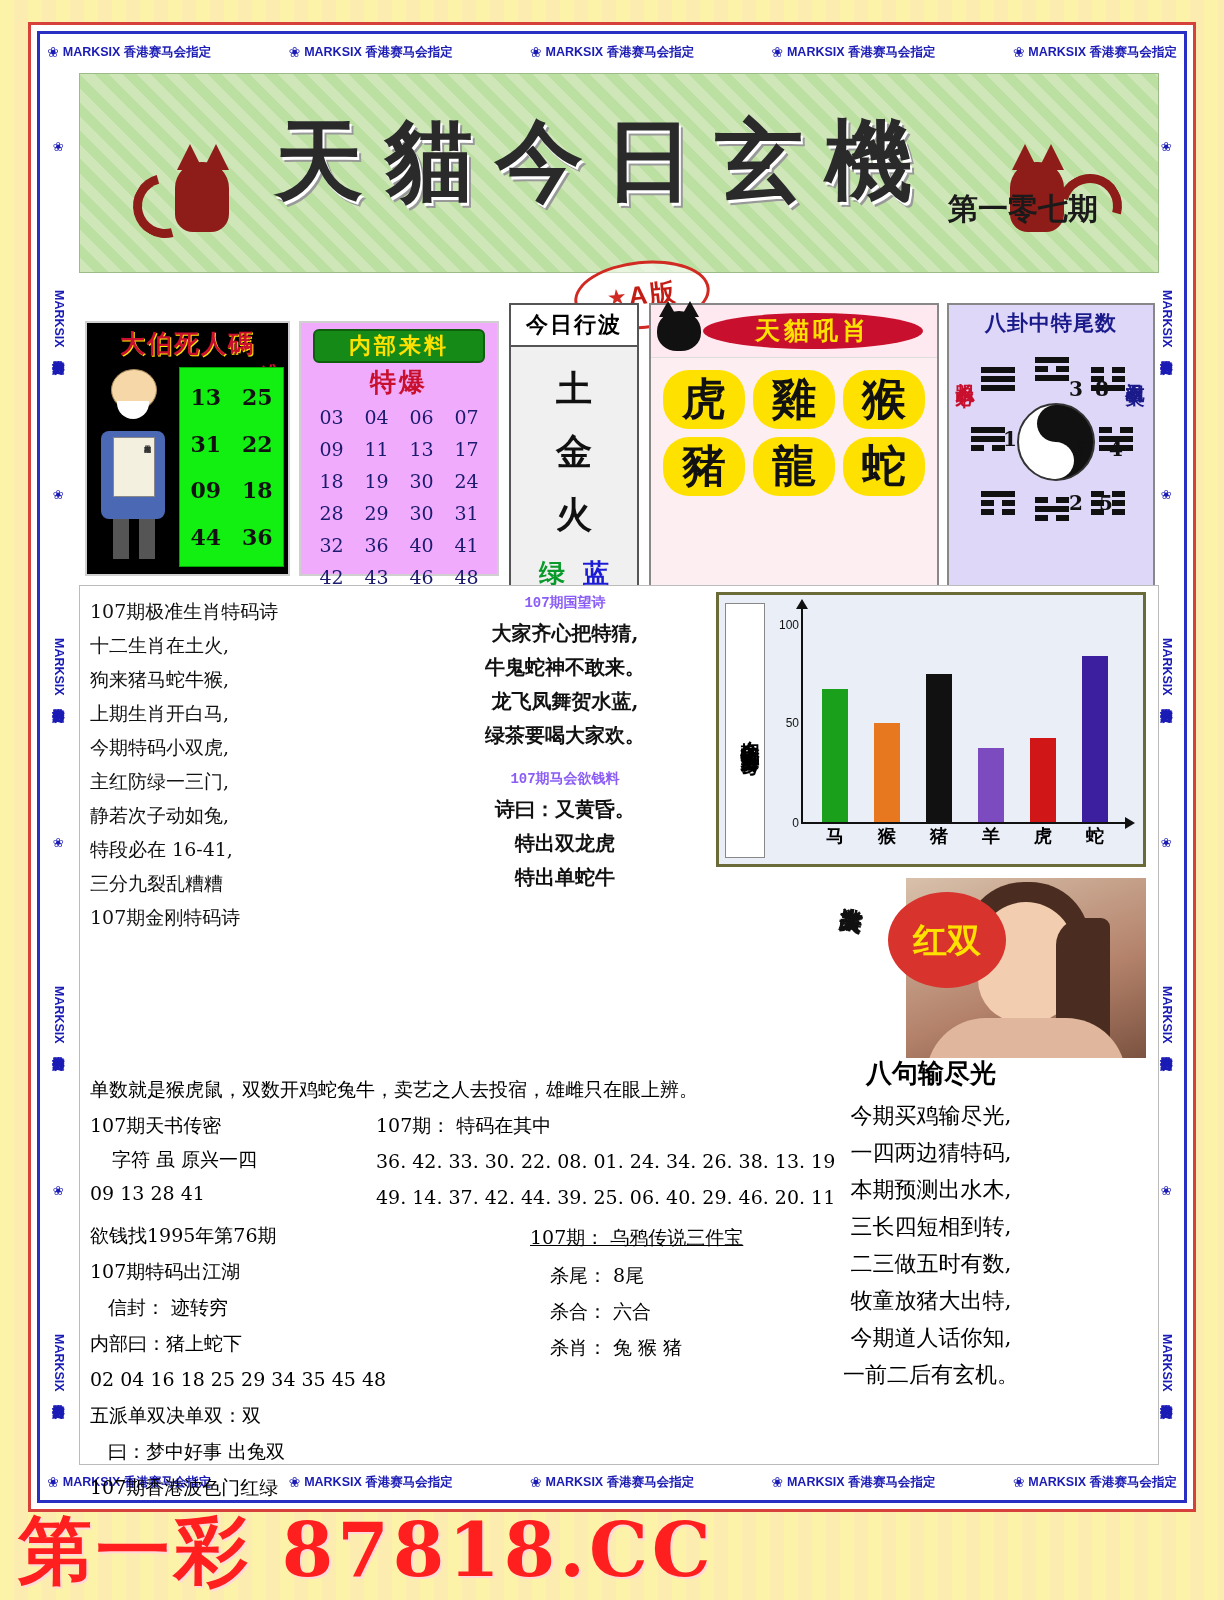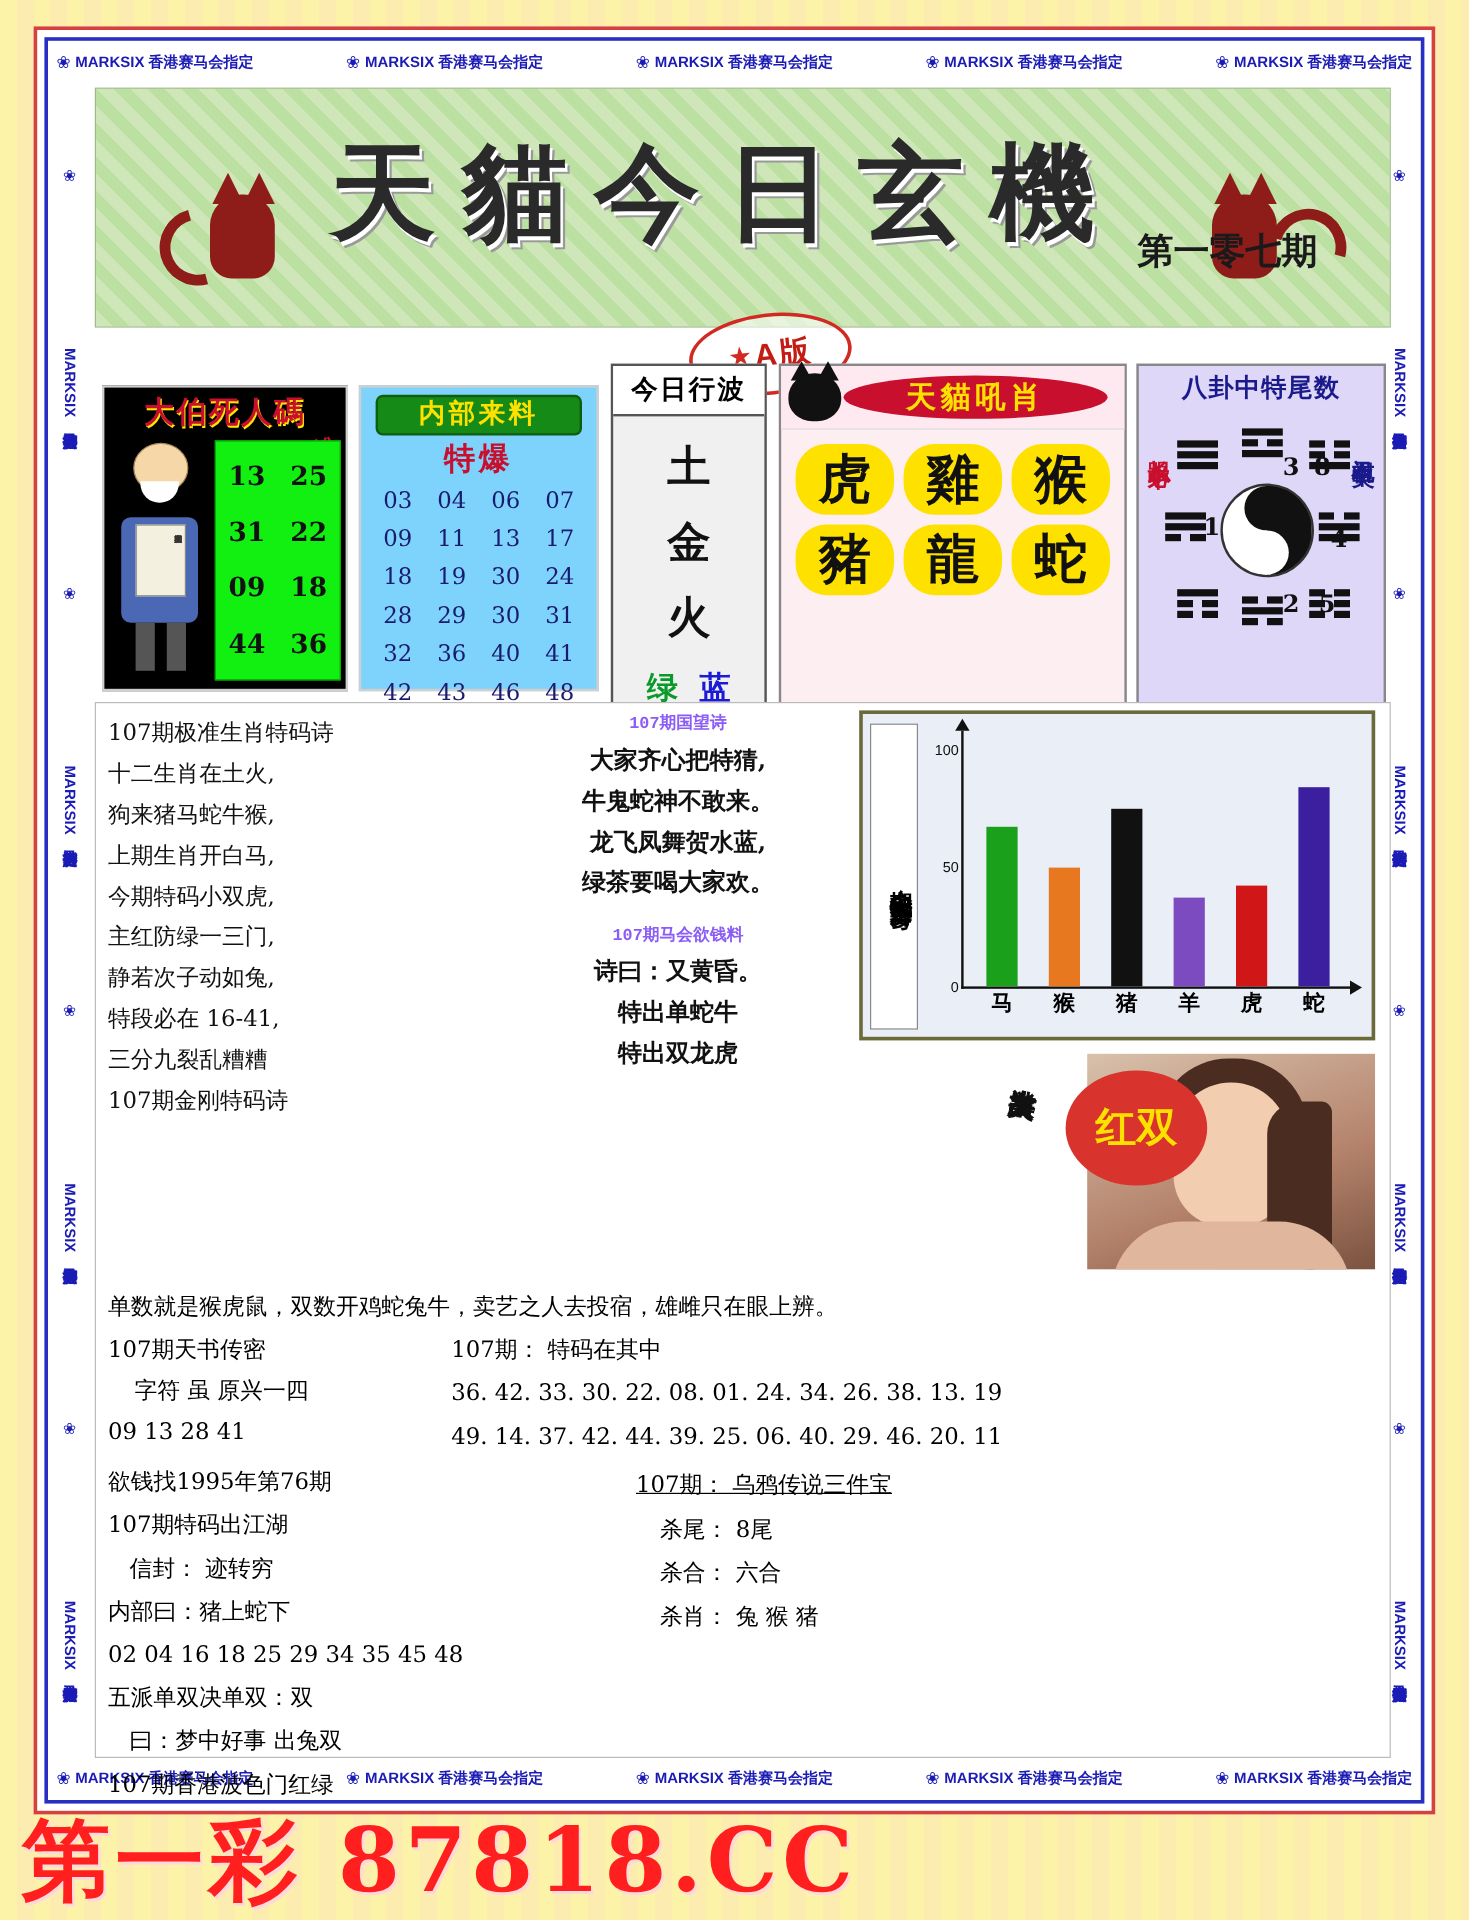--- a/index.html
+++ b/index.html
@@ -104,21 +104,21 @@
     background:rgba(255,255,255,.55);
     display:flex;align-items:center;justify-content:center;
     color:#c21c14;font-weight:bold;font-size:26px;
     letter-spacing:2px;
     transform:rotate(-6deg);
   }
   .stamp .star{color:#d02a22;font-size:22px;}
 
   
   .midrow{position:absolute;left:0;top:210px;width:1080px;height:300px;}
-  .box{position:absolute;border:1px solid #666;box-sizing:border-box;background:#7dd3fc;}
+  .box{position:absolute;border:1px solid #666;box-sizing:border-box;background:#f0abfc;}
 
   .b-dead{left:6px;top:38px;width:205px;height:255px;background:#000000;border:2px solid #cfcfcf;}
   .dead-title{
     text-align:center;font-size:25px;font-weight:bold;color:#c8102e;
     font-family:"DejaVu Serif","Liberation Serif",serif;
     padding-top:4px;letter-spacing:2px;
     text-shadow:1px 1px 0 #ffe600;
   }
   .dead-zhun{position:absolute;right:8px;top:38px;color:#c8102e;font-size:18px;font-weight:bold;}
   .old-man{
@@ -543,22 +543,22 @@
           <div class="mid-title">107期国望诗</div>
           <div id="mid-poem1">
               <div class="mid-line">大家齐心把特猜,</div>
               <div class="mid-line">牛鬼蛇神不敢来。</div>
               <div class="mid-line">龙飞凤舞贺水蓝,</div>
               <div class="mid-line">绿茶要喝大家欢。</div>
             </div>
           <div class="mid-title mid-block">107期马会欲钱料</div>
           <div id="mid-poem2">
               <div class="mid-line">诗曰：又黄昏。</div>
+              <div class="mid-line">特出双龙虎</div>
               <div class="mid-line">特出单蛇牛</div>
-              <div class="mid-line">特出双龙虎</div>
             </div>
         </div>
 
         <div class="chartbox">
           <div class="chart-label">今期特码走势参考</div>
           <div class="plot">
             <div class="axis-y"></div>
             <div class="axis-x"></div>
             <div class="ytick" style="bottom:218px;">100</div>
             <div class="ytick" style="bottom:120px;">50</div>
@@ -585,20 +585,33 @@
         <div class="photo">
           <div class="ph-bg"></div>
           <div class="ph-hair"></div>
           <div class="ph-face"></div>
           <div class="ph-hair2"></div>
           <div class="ph-shoulder"></div>
           <div class="ph-badge">红双</div>
           <div class="ph-vtext">美女大出半波</div>
         </div>
 
+        <div class="right-poem">
+          <div class="rp-title">八句输尽光</div>
+          <div id="right-poem">
+              <div class="rp-line">今期买鸡输尽光,</div>
+              <div class="rp-line">一四两边猜特码,</div>
+              <div class="rp-line">本期预测出水木,</div>
+              <div class="rp-line">三长四短相到转,</div>
+              <div class="rp-line">二三做五时有数,</div>
+              <div class="rp-line">牧童放猪大出特,</div>
+              <div class="rp-line">今期道人话你知,</div>
+              <div class="rp-line">一前二后有玄机。</div>
+            </div>
+        </div>
 
         <div style="position:absolute;left:10px;top:486px;width:1050px;" class="flat-list">单数就是猴虎鼠，双数开鸡蛇兔牛，卖艺之人去投宿，雄雌只在眼上辨。</div>
 
         <div style="position:absolute;left:10px;top:522px;width:320px;" class="flat-list">107期天书传密</div>
         <div style="position:absolute;left:32px;top:556px;width:320px;" class="flat-list">字符  虽  原兴一四</div>
         <div style="position:absolute;left:10px;top:590px;width:320px;" class="flat-list">09  13  28  41</div>
         <div style="position:absolute;left:10px;top:632px;width:330px;" class="flat-list">欲钱找1995年第76期</div>
         <div style="position:absolute;left:10px;top:668px;width:330px;" class="flat-list">107期特码出江湖</div>
         <div style="position:absolute;left:28px;top:704px;width:330px;" class="flat-list">信封： 迹转穷</div>
         <div style="position:absolute;left:10px;top:740px;width:330px;" class="flat-list">内部曰：猪上蛇下</div>

